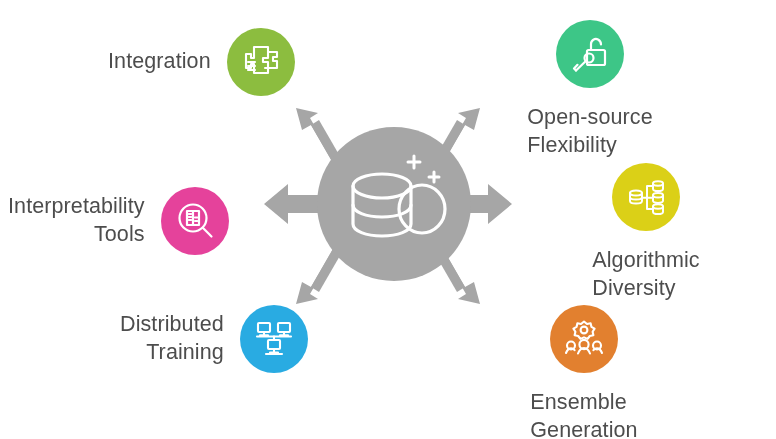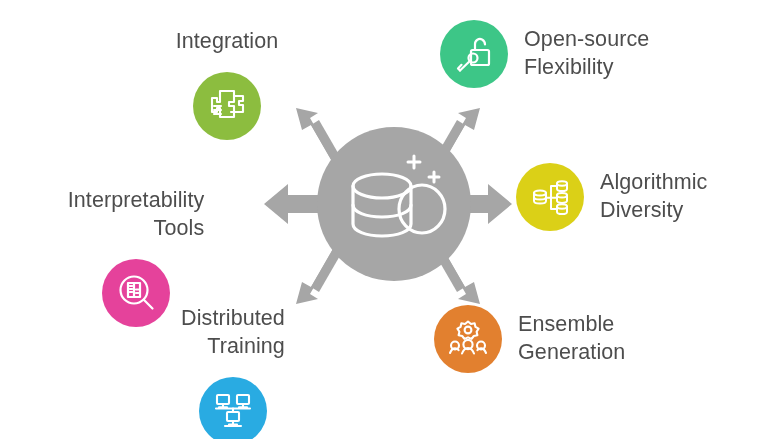--- a/index.html
+++ b/index.html
@@ -24,24 +24,24 @@
     width: 776px;
     height: 439px;
   }
   .node {
     position: absolute;
     display: flex;
     align-items: center;
     gap: 16px;
   }
   .node.left-side {
+    flex-direction: row;
+  }
+  .node.right-side {
     flex-direction: column;
-  }
-  .node.right-side {
-    flex-direction: row;
   }
   .node-label {
     color: #4d4d4d;
     font-size: 21.5px;
     line-height: 1.30;
     letter-spacing: 0.1px;
     white-space: pre-line;
   }
   .node.left-side .node-label {
     text-align: right;

